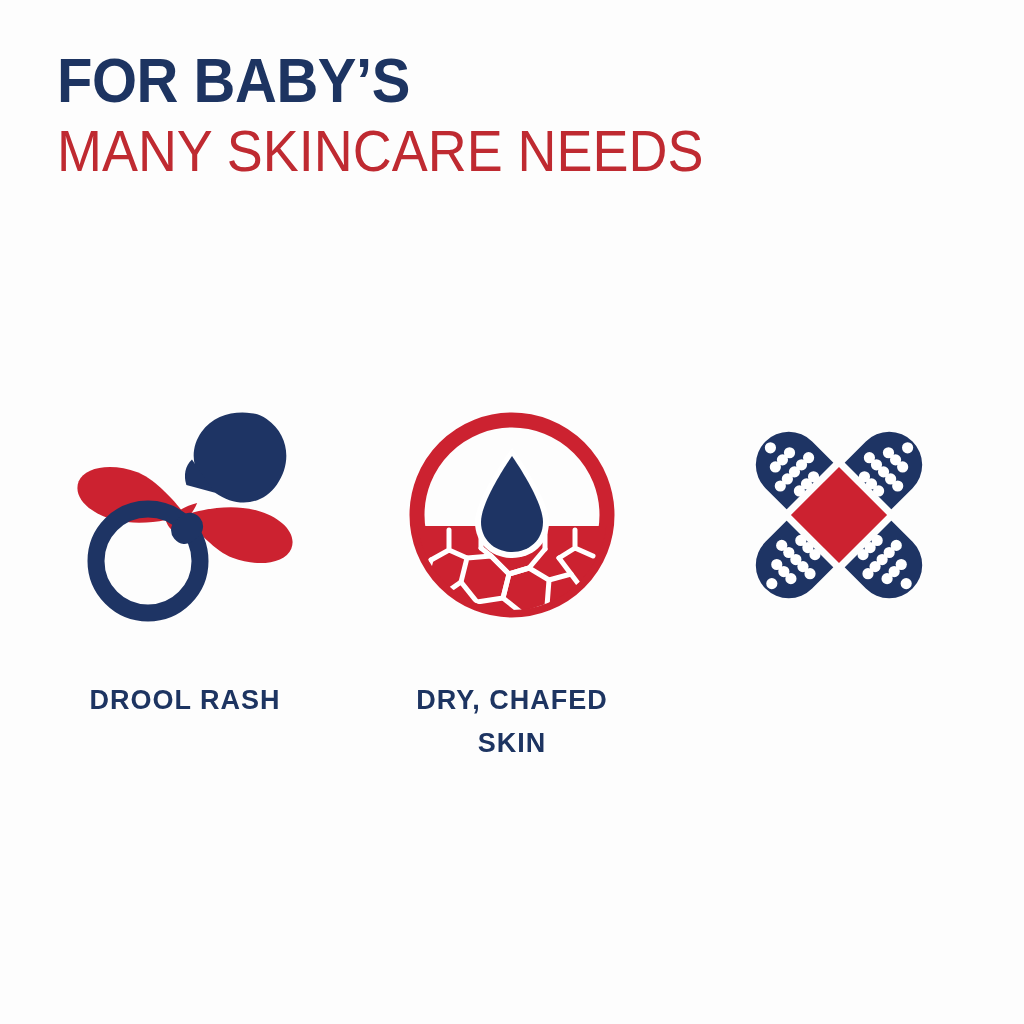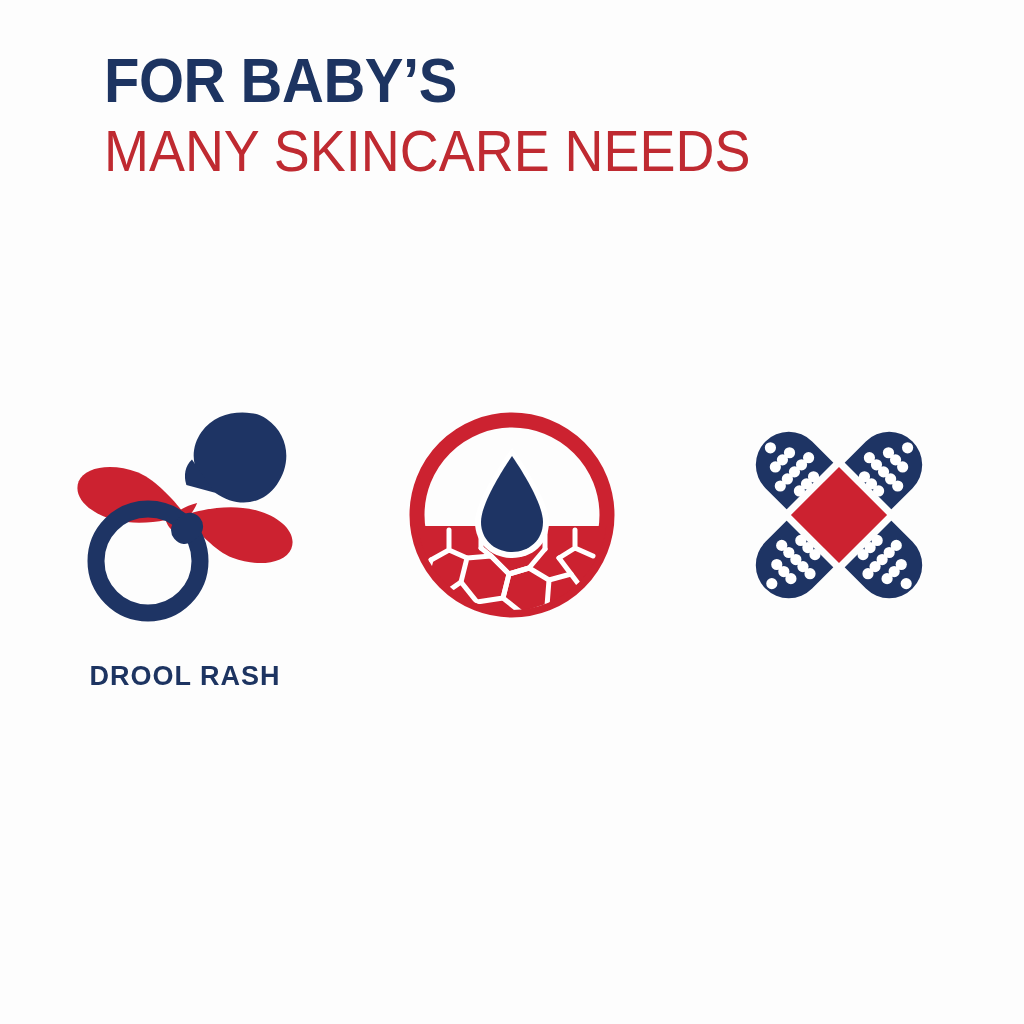--- a/index.html
+++ b/index.html
@@ -14,21 +14,20 @@
     overflow: hidden;
     position: relative;
   }
 
   
   .headline {
     position: absolute;
     left: 57px;
     top: 48px;
     width: 910px;
-    margin-left: 47px;
   }
   .headline-line1 {
     font-family: "Liberation Sans Narrow", "Liberation Sans", sans-serif;
     font-weight: 700;
     font-size: 63px;
     line-height: 64px;
     letter-spacing: -0.5px;
     color: #1d3461;
     transform: scaleX(0.92);
     transform-origin: left center;
@@ -57,20 +56,21 @@
     align-items: flex-start;
     justify-content: space-between;
     padding: 0 30px;
     box-sizing: border-box;
   }
   .benefit {
     width: 310px;
     display: flex;
     flex-direction: column;
     align-items: center;
+    gap: 24px;
   }
   .benefit-art {
     width: 230px;
     height: 235px;
     display: flex;
     align-items: center;
     justify-content: center;
   }
   .benefit-art svg { display: block; }
 
@@ -185,20 +185,22 @@
                    C 95 160, 78 146, 78 124
                    C 78 100, 115 50, 115 50 Z" fill="#ffffff"></path>
           <path d="M115 58
                    C 115 58, 146 102, 146 124
                    C 146 142, 132 154, 115 154
                    C 98 154, 84 142, 84 124
                    C 84 102, 115 58, 115 58 Z" fill="#1e3464"></path>
         </g>
       </svg>
     </div>
+    <div class="benefit-label">DRY, CHAFED
+SKIN</div>
   </div>
 
   <div class="benefit benefit-3">
     <div class="benefit-art">
       <svg width="230" height="235" viewBox="0 0 230 235" aria-hidden="true">
         <defs>
 
           <g id="bandage">
             <rect x="-104" y="-33" width="208" height="66" rx="33" fill="#1e3464"></rect>
           </g>

